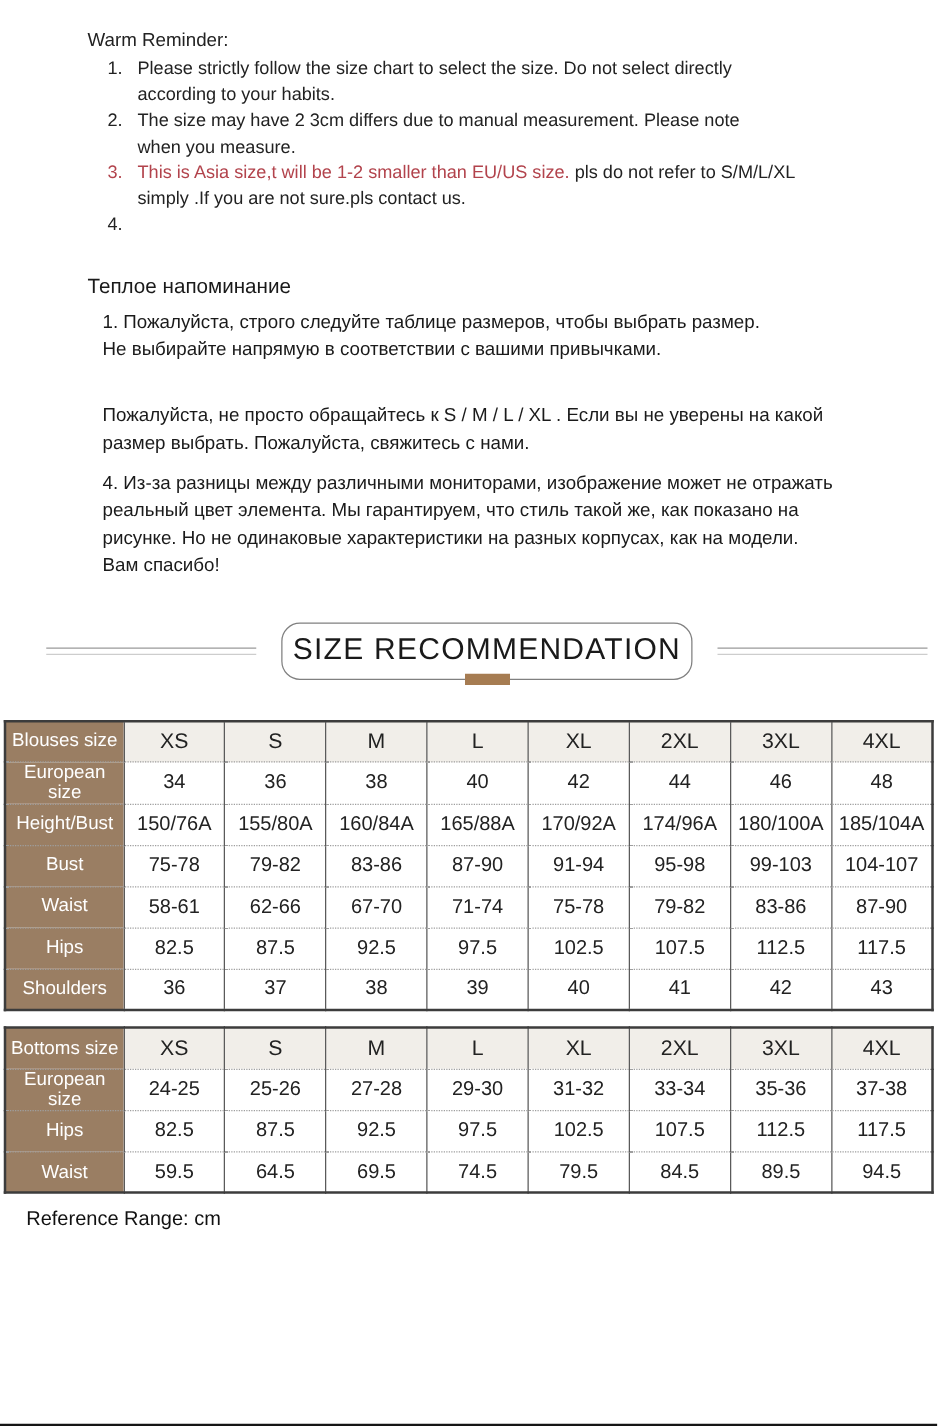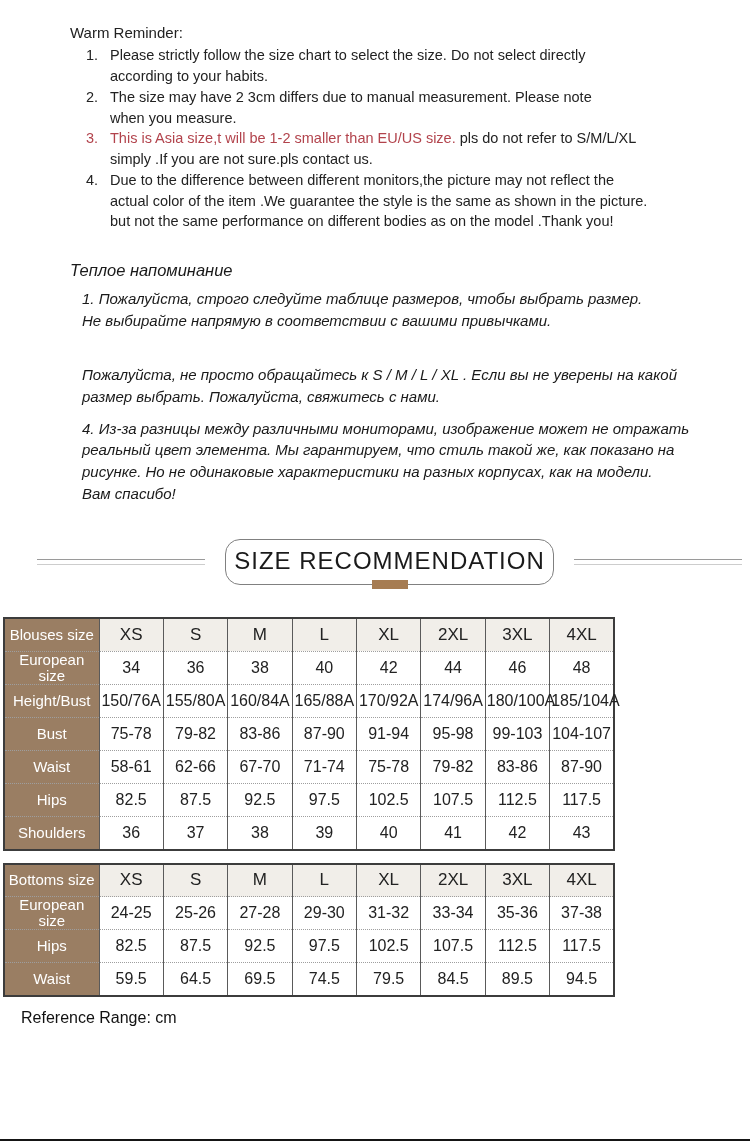--- a/index.html
+++ b/index.html
@@ -15,21 +15,21 @@
   
   .en-section { padding:22px 0 0 70px; font-size:14.5px; line-height:1.43; color:#222; }
   .en-title { margin:0 0 2px 0; font-size:15px; font-weight:normal; }
   .en-list { list-style:none; margin:0; padding:0 0 0 16px; }
   .en-item { display:flex; }
   .en-num { flex:0 0 24px; }
   .en-text { white-space:pre-line; }
   .red { color:var(--red,#b2434c); }
 
   
-  .ru-section { padding:26px 0 0 70px; font-size:15px; line-height:1.46; color:#1a1a1a;font-style:italic; }
+  .ru-section { padding:26px 0 0 70px; font-size:15px; line-height:1.46; color:#1a1a1a; }
   .ru-title { margin:0 0 6px 0; font-size:16.5px; font-weight:normal; }
   .ru-p { margin:0 0 10px 12px; white-space:pre-line; max-width:660px; }
 
   
   .size-rec { display:flex; align-items:center; margin:34px 8px 32px 37px; gap:20px; }
   .rule { flex:1; height:4px; border-top:1px solid #9a9a9a; border-bottom:1px solid #cdcdcd; }
   .size-rec-box {
     position:relative;
     border:1px solid #808080; border-radius:15px;
     padding:7px 8px 9px;
@@ -37,21 +37,21 @@
     background:#fff;
   }
   .brown-tab {
     position:absolute; left:50%; bottom:-5px; transform:translateX(-50%);
     width:36px; height:9px; background:var(--tab,#a67c52);
   }
 
   
   .size-table {
     border-collapse:collapse; table-layout:fixed;
-    width:612px; margin:0 3px 12px 3px;
+    width:744px; margin:0 3px 12px 3px;
     border:2px solid #3c3c3c;
     text-align:center; color:#222;
   }
   .size-table col.c-label { width:95px; }
   .size-table tr { height:33px; }
   .size-table th, .size-table td { border-left:1px solid #5a5a5a; padding:0 1px; font-weight:normal; }
   .size-table th:first-child, .size-table td:first-child { border-left:none; }
   .size-table tbody th, .size-table tbody td { border-top:1px dotted #9e9e9e; }
   .size-table .label-cell {
     background:var(--brown,#9a7e63); color:#ffffff;
@@ -81,23 +81,20 @@
         <span class="en-text">The size may have 2 3cm differs due to manual measurement. Please note
 when you measure.</span>
       </li>
       <li class="en-item">
         <span class="en-num red">3.</span>
         <span class="en-text"><span class="red">This is Asia size,t will be 1-2 smaller than EU/US size.</span><span> pls do not refer to S/M/L/XL
 simply .If you are not sure.pls contact us.</span></span>
       </li>
       <li class="en-item">
         <span class="en-num">4.</span>
-        <span class="en-text">Due to the difference between different monitors,the picture may not reflect the
-actual color of the item .We guarantee the style is the same as shown in the picture.
-but not the same performance on different bodies as on the model .Thank you!</span>
       </li>
     </ol>
   </section>
 
   <section class="ru-section">
     <h3 class="ru-title">Теплое напоминание</h3>
     <p class="ru-p">1. Пожалуйста, строго следуйте таблице размеров, чтобы выбрать размер.
 Не выбирайте напрямую в соответствии с вашими привычками.</p>
     <p class="ru-p"><span>
 Пожалуйста, не просто обращайтесь к S / M / L / XL . Если вы не уверены на какой

